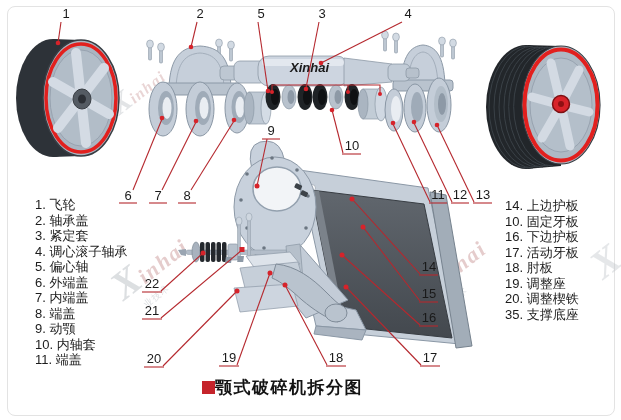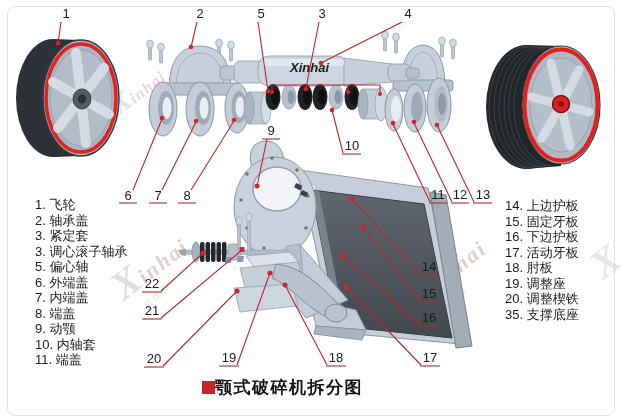--- a/index.html
+++ b/index.html
@@ -364,32 +364,32 @@
     <text x="154" y="363">20</text>
     <text x="152" y="315">21</text>
     <text x="152" y="288">22</text>
   </g>
 </svg>
 
 <ul class="parts-list list-left">
   <li>1. 飞轮</li>
   <li>2. 轴承盖</li>
   <li>3. 紧定套</li>
-  <li>3. 调心滚子轴承</li>
+  <li>4. 调心滚子轴承</li>
   <li>5. 偏心轴</li>
   <li>6. 外端盖</li>
   <li>7. 内端盖</li>
   <li>8. 端盖</li>
   <li>9. 动颚</li>
   <li>10. 内轴套</li>
   <li>11. 端盖</li>
 </ul>
 <ul class="parts-list list-right">
   <li>14. 上边护板</li>
-  <li>15. 固定牙板</li>
+  <li>10. 固定牙板</li>
   <li>16. 下边护板</li>
   <li>17. 活动牙板</li>
   <li>18. 肘板</li>
   <li>19. 调整座</li>
   <li>20. 调整楔铁</li>
   <li>35. 支撑底座</li>
 </ul>
 
 <div class="caption">
   <span class="sq"></span>

